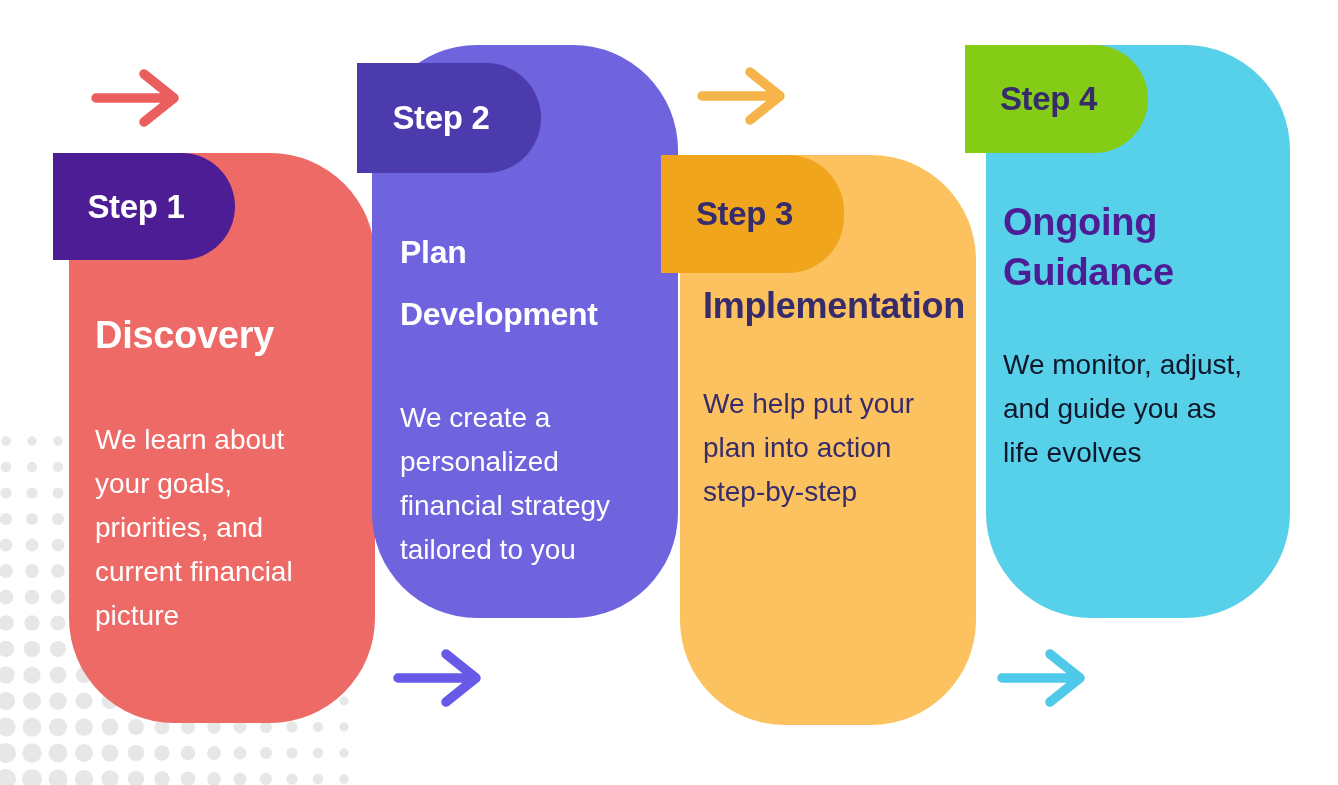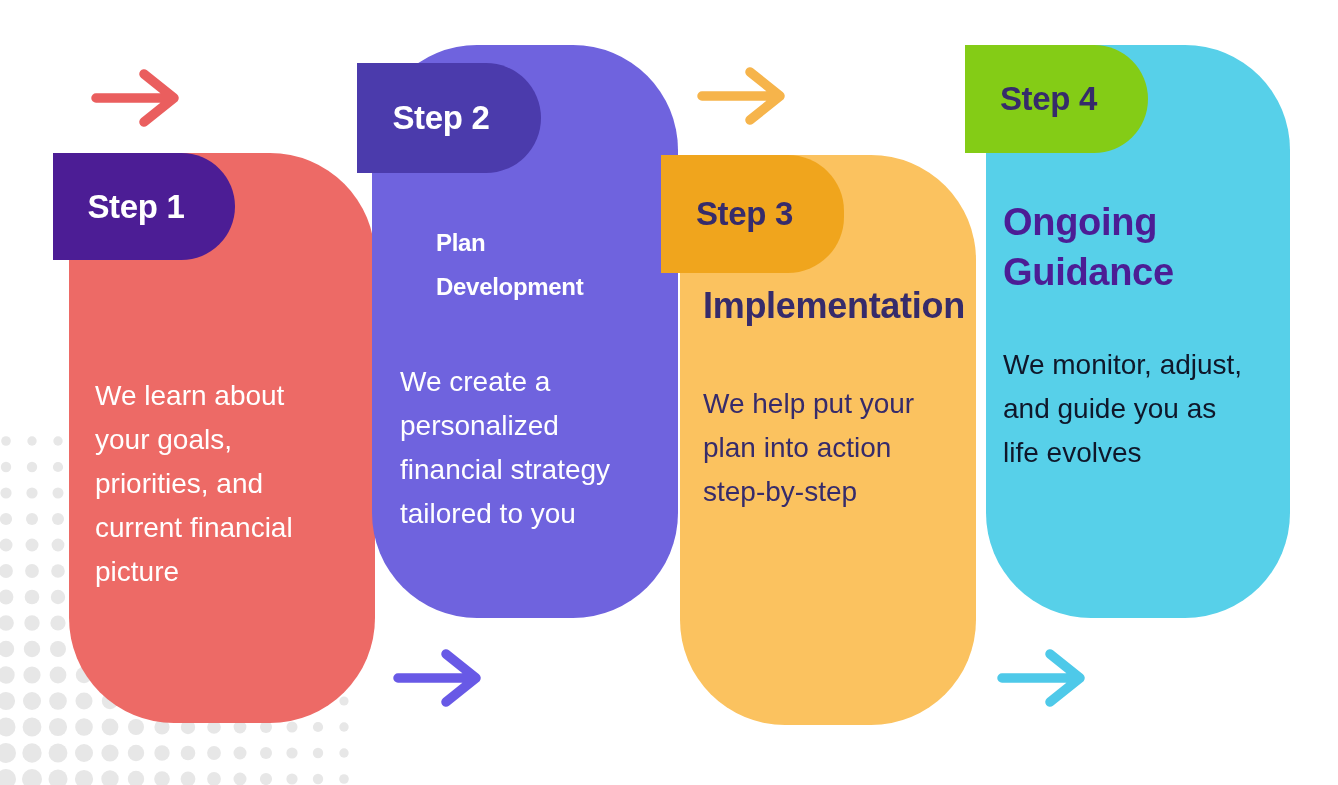--- a/index.html
+++ b/index.html
@@ -36,21 +36,21 @@
   .card4 { left: 986px; top: 45px;  width: 304px; height: 573px; z-index: 40; padding: 152px 16px 0 17px; }
 
   .card-title {
     margin: 0;
     font-weight: 700;
     letter-spacing: -0.3px;
     white-space: pre-line;
     line-height: 1.16;
   }
   .card1 .card-title { font-size: 38px; }
-  .card2 .card-title { font-size: 24px; line-height: 44px; margin-left: 36px; }
+  .card2 .card-title { font-size: 32px; line-height: 62px; }
   .card3 .card-title { font-size: 36px; }
   .card4 .card-title { font-size: 38px; line-height: 50px; }
 
   .card-desc {
     margin: 0;
     font-size: 28px;
     line-height: 44px;
     white-space: pre-line;
   }
   .card1 .card-desc { margin-top: 61px; }
@@ -266,20 +266,21 @@
     <path d="M6 30 H78 M54 6 L84 30 L54 54" stroke="#F6B44B"></path>
   </svg>
   <svg class="arrow arrow3" viewBox="0 0 96 60">
     <path d="M6 30 H78 M54 6 L84 30 L54 54" stroke="#6859E6"></path>
   </svg>
   <svg class="arrow arrow4" viewBox="0 0 96 60">
     <path d="M6 30 H78 M54 6 L84 30 L54 54" stroke="#4EC9E9"></path>
   </svg>
 
   <div class="card card1" style="background: rgb(237, 106, 102);">
+    <h2 class="card-title" style="color: rgb(255, 255, 255);">Discovery</h2>
     <p class="card-desc" style="color: rgb(255, 255, 255);">We learn about
 your goals,
 priorities, and
 current financial
 picture</p>
   </div>
 
   <div class="card card2" style="background: rgb(111, 99, 222);">
     <h2 class="card-title" style="color: rgb(255, 255, 255);">Plan
 Development</h2>

